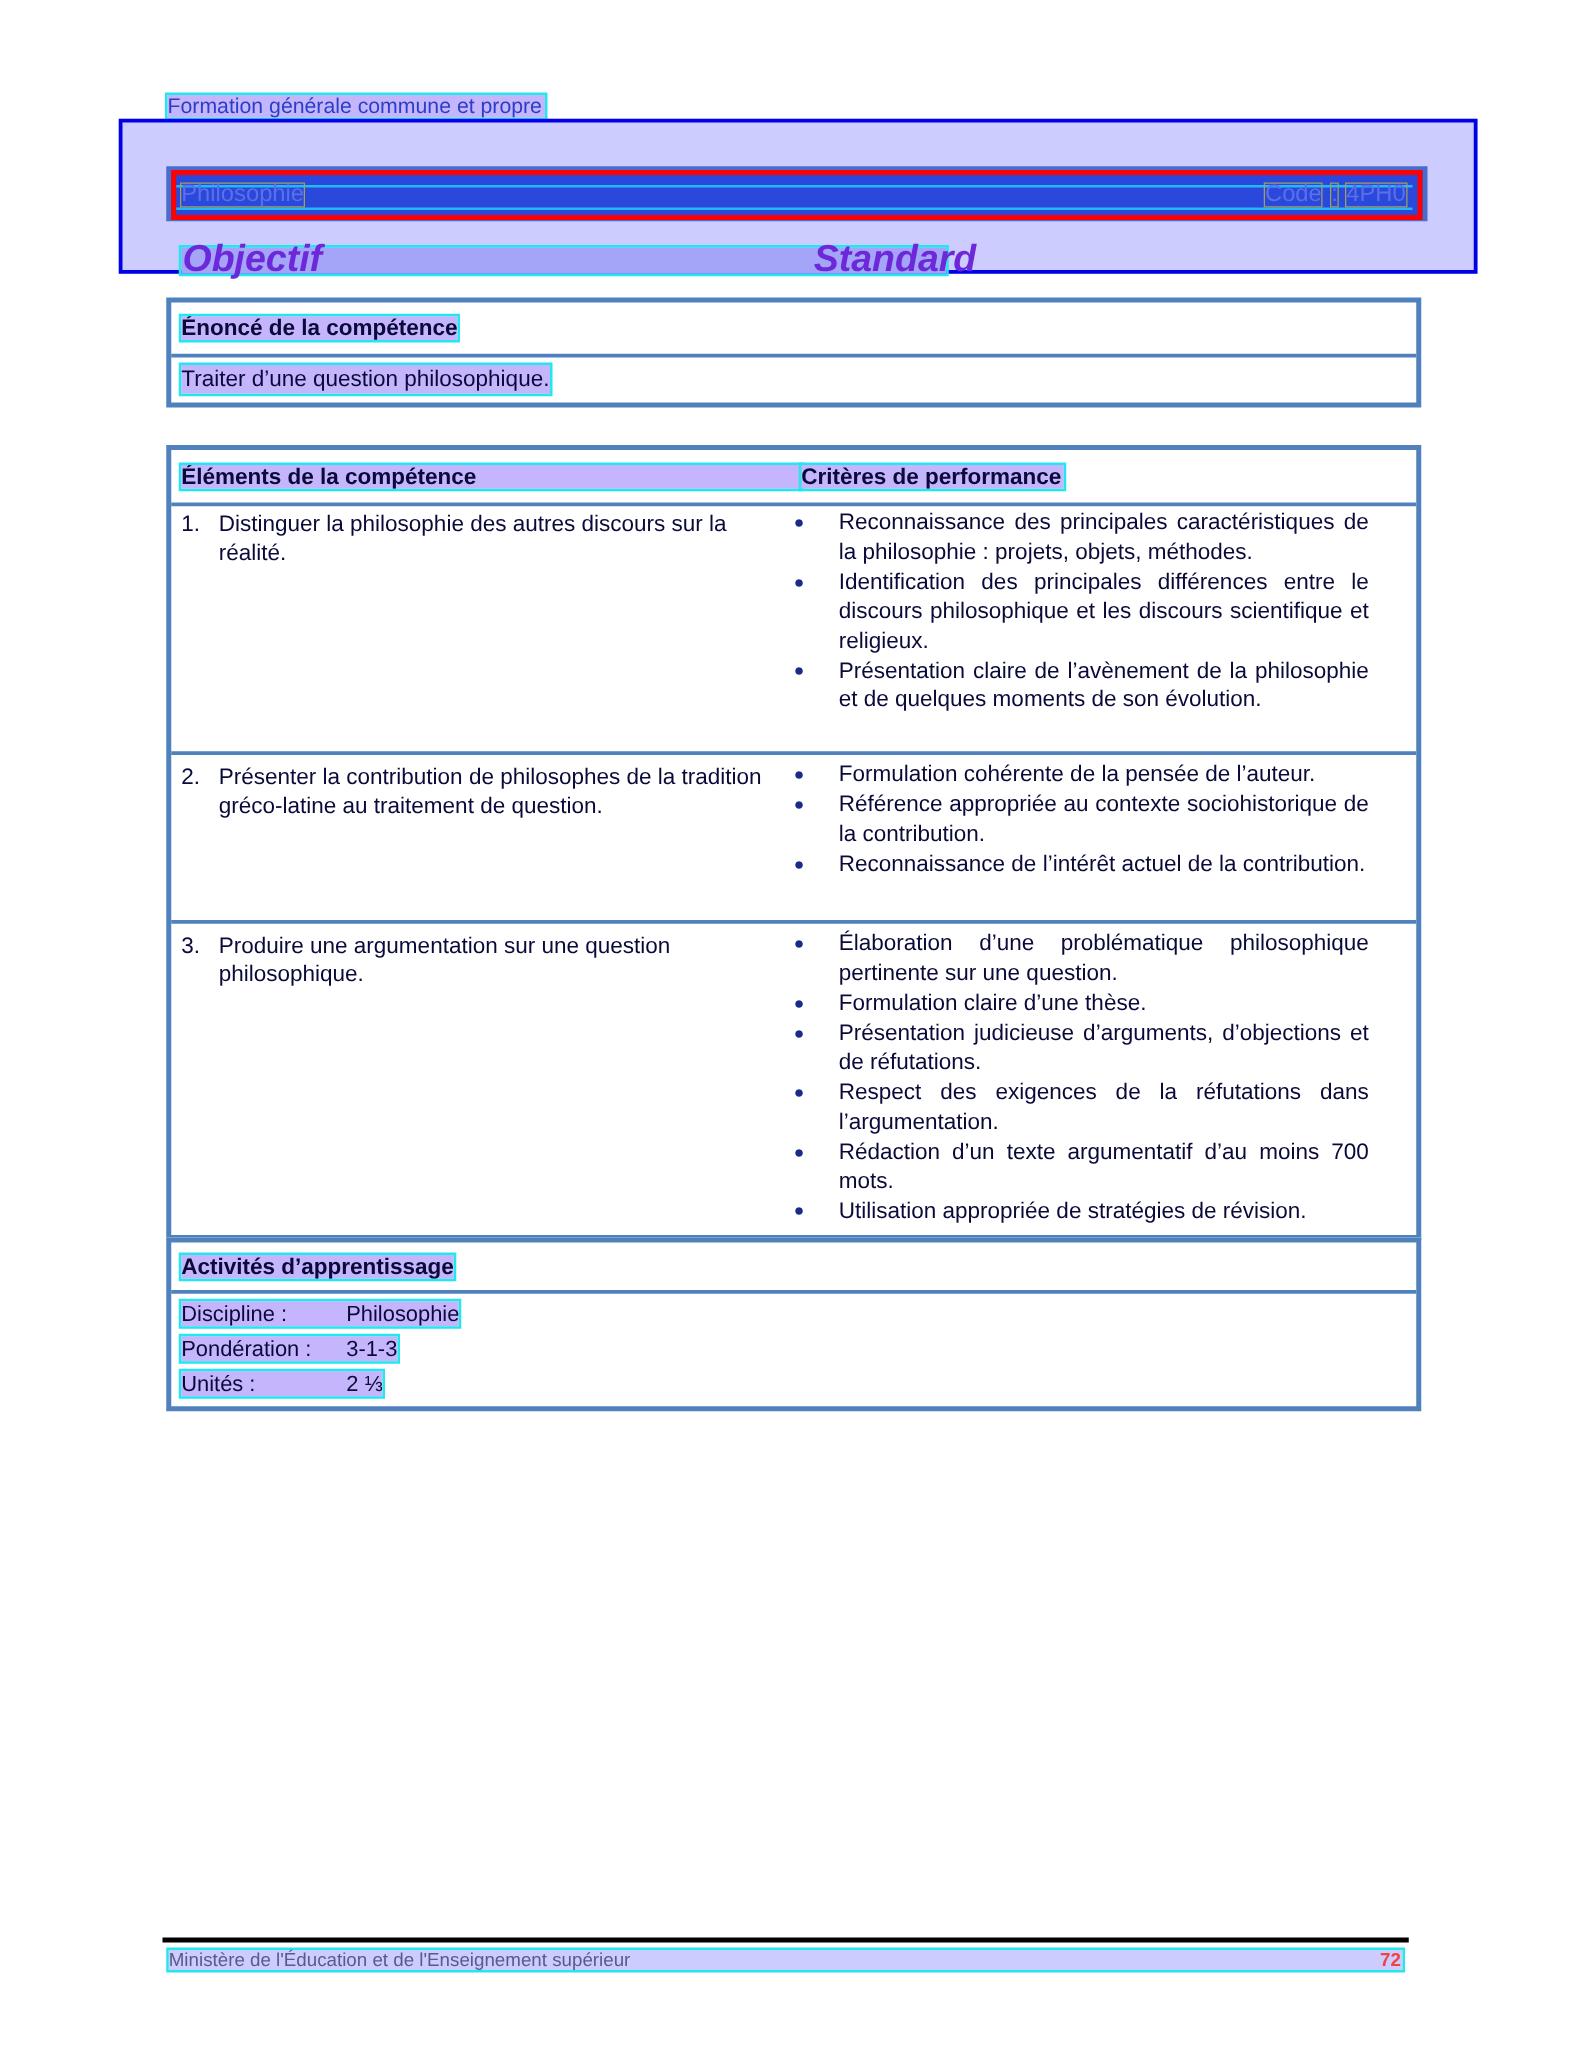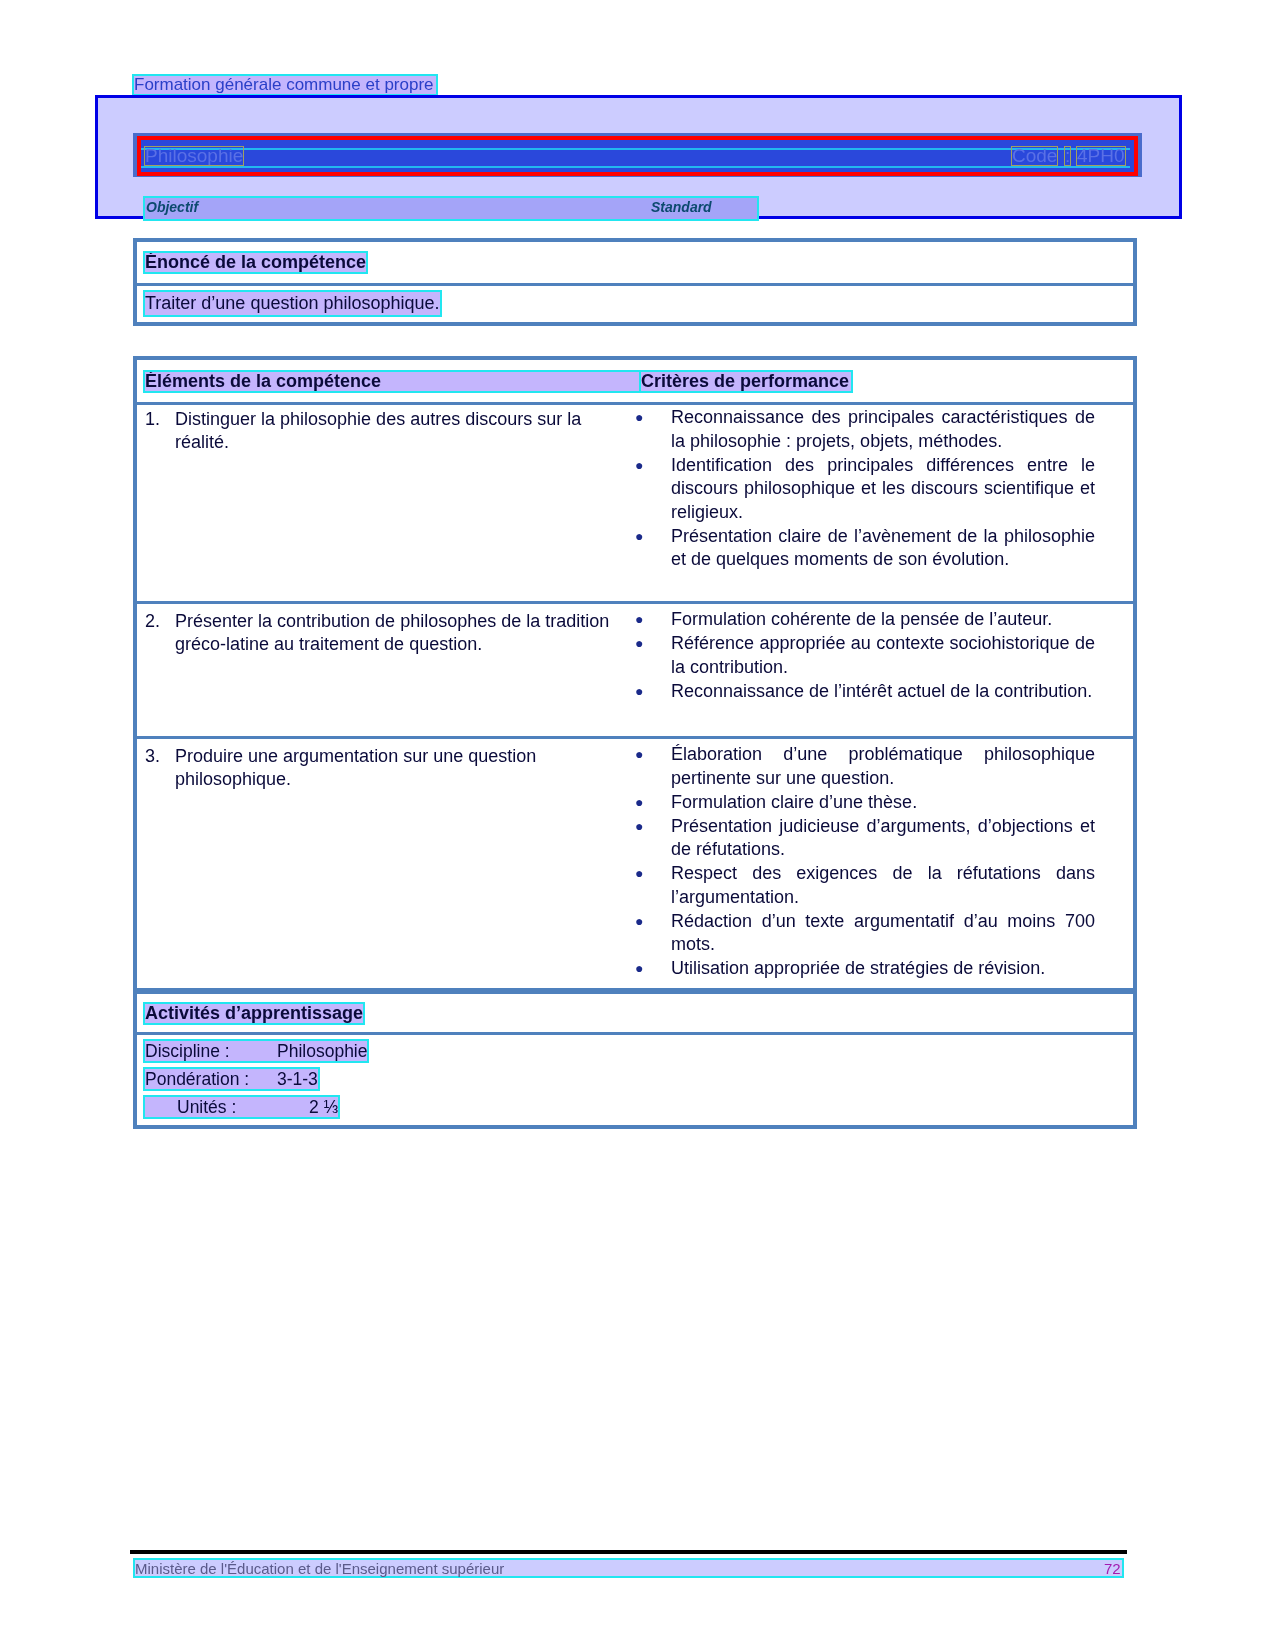--- a/index.html
+++ b/index.html
@@ -16,21 +16,21 @@
   #title-bar-outer { left: 133px; top: 133px; width: 1009px; height: 44px; background: #4a6ccc; }
   #title-bar-red { left: 137px; top: 136px; width: 993px; height: 32px; border: 4px solid #ff0000; background: #2a48db; }
   #title-bar-inner { left: 141px; top: 148px; width: 989px; height: 16px; border-top: 2px solid #22b8f0; border-bottom: 2px solid #22b8f0; }
   .title-text { font-size: 19px; line-height: 18px; color: #5a70e6; outline: 1px solid #a0a060; }
   #subject-name { left: 145px; top: 147px; }
   #code-label { left: 1012px; top: 147px; }
   #code-colon { left: 1065px; top: 147px; }
   #code-value { left: 1077px; top: 147px; }
 
   #obj-std-bar { left: 145px; top: 198px; width: 612px; height: 21px; background: #a4a4f8; outline: 2px solid #22e6f0; }
-  .objstd { font-size: 14px; font-weight: bold; font-style: italic; color: #0c4a6e; line-height: 21px; }
+  .objstd { font-size: 30px; font-weight: bold; font-style: italic; color: #6d28d9; line-height: 21px; }
   #objectif-label { left: 146px; top: 197px; }
   #standard-label { left: 651px; top: 197px; }
 
   .table { position: absolute; left: 133px; width: 996px; border: 4px solid #4f81bd; background: #fff; }
   .hdr { height: 41px; border-bottom: 3px solid #4f81bd; position: relative; }
   .hdr-text { font-size: 18px; font-weight: bold; line-height: 19px; }
   .cell-text { font-size: 18px; line-height: 23px; }
 
   #enonce-table { top: 238px; height: 80px; }
   #elements-table { top: 356px; height: 628px; }
@@ -43,21 +43,21 @@
   .crit-list { position: absolute; left: 498px; width: 460px; top: 4px; }
   .crit { position: relative; font-size: 18px; line-height: 23.5px; text-align: justify; margin-left: 36px; margin-bottom: 0.5px; }
   .crit .bullet { position: absolute; left: -36px; top: 0; width: 12px; color: #1a2a8a; font-size: 14px; }
 
   .act-line { position: absolute; left: 8px; font-size: 17.5px; line-height: 20px; }
   .act-label { display: inline-block; width: 132px; }
 
   #footer-rule { left: 130px; top: 1550px; width: 997px; height: 4px; background: #000; }
   #footer-left { left: 135px; top: 1561px; font-size: 15px; line-height: 16px; color: #5a5a8a; font-weight: normal; }
   #footer-bar { left: 135px; top: 1560px; width: 987px; height: 16px; background: #ccccff; outline: 2px solid #22e6f0; }
-  #footer-page { left: 1104px; top: 1561px; font-size: 15px; line-height: 16px; color: #a21caf; font-weight: normal; }
+  #footer-page { left: 1104px; top: 1561px; font-size: 15px; line-height: 16px; color: #ef4444; font-weight: bold; }
 </style>
 </head>
 <body>
 
 <div id="top-label" class="abs hl">Formation générale commune et propre</div>
 
 <div id="header-box" class="abs"></div>
 <div id="title-bar-outer" class="abs"></div>
 <div id="title-bar-red" class="abs"></div>
 <div id="title-bar-inner" class="abs"></div>
@@ -126,21 +126,21 @@
 <div id="activites-table" class="table">
   <div class="hdr" style="height:38px;">
     <span class="abs hdr-text hl" style="left:8px; top:10px;">Activités d’apprentissage</span>
   </div>
   <div class="act-line hl" style="top:47px;">
     <span class="act-label">Discipline :</span><span>Philosophie</span>
   </div>
   <div class="act-line hl" style="top:75px;">
     <span class="act-label" style="width:132px;">Pondération :</span><span>3-1-3</span>
   </div>
-  <div class="act-line hl" style="top:103px;padding-left:32px;">
+  <div class="act-line hl" style="top:103px;">
     <span class="act-label">Unités :</span><span>2 ⅓</span>
   </div>
 </div>
 
 <div id="footer-rule" class="abs"></div>
 <div id="footer-bar" class="abs"></div>
 <div id="footer-left" class="abs">Ministère de l'Éducation et de l'Enseignement supérieur</div>
 <div id="footer-page" class="abs">72</div>
 
 </body></html>

